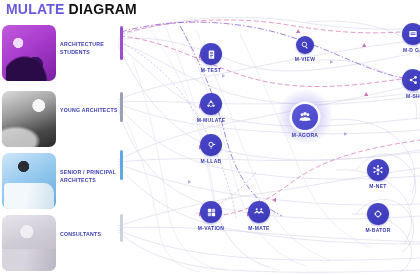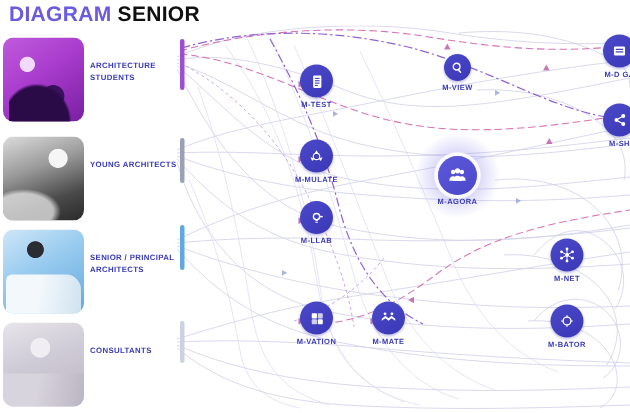--- a/index.html
+++ b/index.html
@@ -130,22 +130,22 @@
     <g fill="#9aa8d8" opacity="0.85">
       <path d="M330,60 l3.4,1.9 -3.4,1.9z"></path>
       <path d="M344,132 l3.4,1.9 -3.4,1.9z"></path>
       <path d="M222,74 l3.4,1.9 -3.4,1.9z"></path>
       <path d="M188,180 l3.4,1.9 -3.4,1.9z"></path>
     </g>
   </svg>
 
   <div id="header">
     <div id="title">
-      <span class="w1">DIAGRAM</span>
-      <span class="w2">SENIOR</span>
+      <span class="w1">MULATE</span>
+      <span class="w2">DIAGRAM</span>
     </div>
   </div>
 
   <div id="sidebar">
 
     <div class="side-row" style="top:6px;">
       <div class="thumb t1">
           <div class="g"></div>
         </div>
       <div class="side-label">ARCHITECTURE STUDENTS</div>

